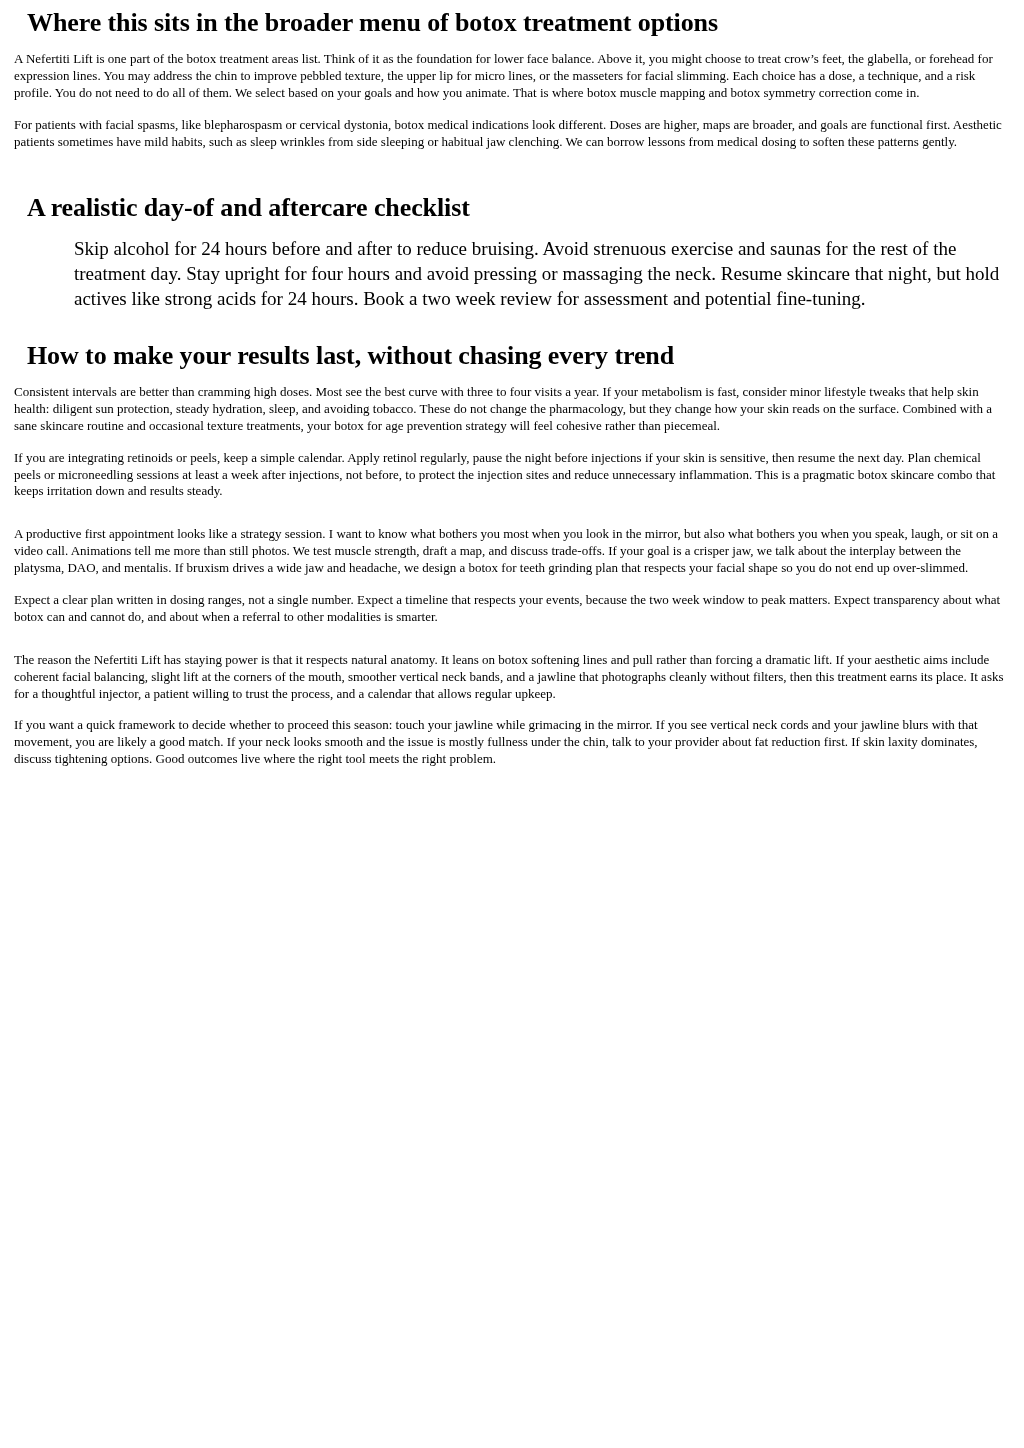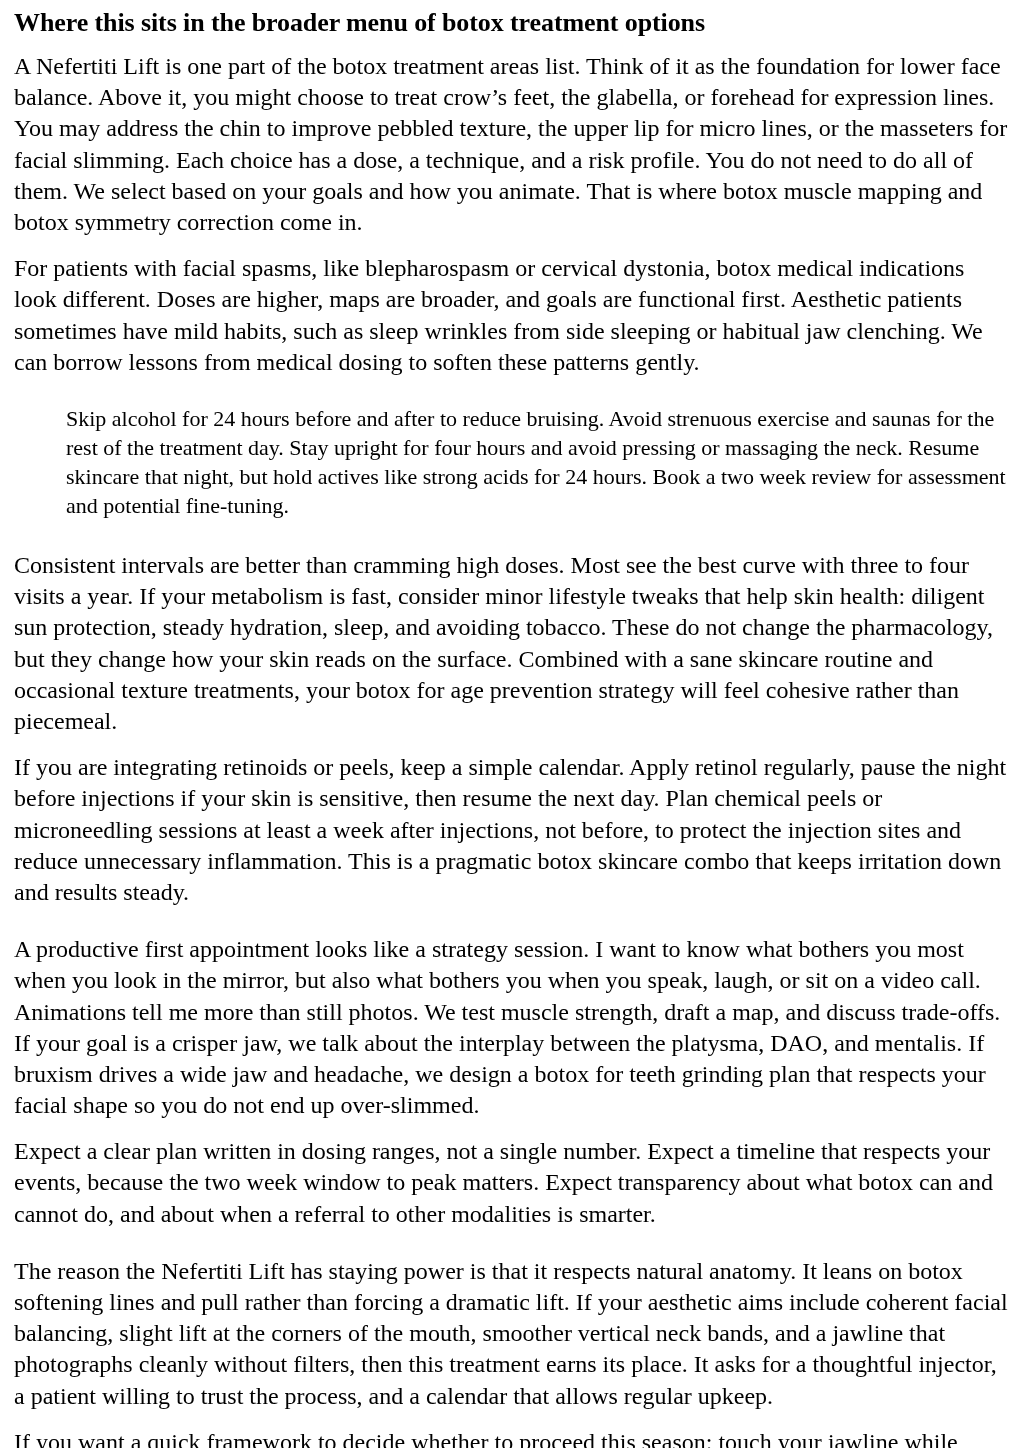--- a/index.html
+++ b/index.html
@@ -16,74 +16,76 @@
   .page {
     width: 1024px;
     box-sizing: border-box;
     padding: 8px 14px 10px 14px;
   }
   h2 {
     font-family: "Liberation Serif", "DejaVu Serif", serif;
     font-size: 26px;
     line-height: 1.12;
     font-weight: bold;
-    margin: 0 0 14px 0;
+    margin: 0 0 14px 13px;
     letter-spacing: -0.1px;
   }
   .section {
     margin: 0 0 26px 0;
   }
   .section.tight {
     margin-bottom: 18px;
   }
   h2.spaced-top {
     margin-top: 42px;
   }
   p {
-    font-size: 24px;
+    font-size: 13px;
     line-height: 1.30;
     margin: 0 0 15px 0;
     text-align: left;
   }
   p:last-child {
     margin-bottom: 0;
   }
   blockquote {
     margin: 0 0 0 52px;
     padding: 0;
   }
   blockquote p {
-    font-size: 22px;
+    font-size: 19px;
     line-height: 1.32;
-    margin: 0;
+    margin: 8px;
   }
   .blockwrap {
     margin: 0 0 30px 0;
   }
 </style>
 </head>
 <body>
 
 <div class="page">
 
   <section class="section">
     <h2>Where this sits in the broader menu of botox treatment options</h2>
     <p>A Nefertiti Lift is one part of the botox treatment areas list. Think of it as the foundation for lower face balance. Above it, you might choose to treat crow’s feet, the glabella, or forehead for expression lines. You may address the chin to improve pebbled texture, the upper lip for micro lines, or the masseters for facial slimming. Each choice has a dose, a technique, and a risk profile. You do not need to do all of them. We select based on your goals and how you animate. That is where botox muscle mapping and botox symmetry correction come in.</p>
     <p>For patients with facial spasms, like blepharospasm or cervical dystonia, botox medical indications look different. Doses are higher, maps are broader, and goals are functional first. Aesthetic patients sometimes have mild habits, such as sleep wrinkles from side sleeping or habitual jaw clenching. We can borrow lessons from medical dosing to soften these patterns gently.</p>
   </section>
 
   <section class="section">
+    <h2 class="spaced-top">A realistic day-of and aftercare checklist</h2>
     <div class="blockwrap">
       <blockquote>
         <p>Skip alcohol for 24 hours before and after to reduce bruising. Avoid strenuous exercise and saunas for the rest of the treatment day. Stay upright for four hours and avoid pressing or massaging the neck. Resume skincare that night, but hold actives like strong acids for 24 hours. Book a two week review for assessment and potential fine-tuning.</p>
       </blockquote>
     </div>
   </section>
 
   <section class="section">
+    <h2>How to make your results last, without chasing every trend</h2>
     <p>Consistent intervals are better than cramming high doses. Most see the best curve with three to four visits a year. If your metabolism is fast, consider minor lifestyle tweaks that help skin health: diligent sun protection, steady hydration, sleep, and avoiding tobacco. These do not change the pharmacology, but they change how your skin reads on the surface. Combined with a sane skincare routine and occasional texture treatments, your botox for age prevention strategy will feel cohesive rather than piecemeal.</p>
     <p>If you are integrating retinoids or peels, keep a simple calendar. Apply retinol regularly, pause the night before injections if your skin is sensitive, then resume the next day. Plan chemical peels or microneedling sessions at least a week after injections, not before, to protect the injection sites and reduce unnecessary inflammation. This is a pragmatic botox skincare combo that keeps irritation down and results steady.</p>
   </section>
 
   <section class="section">
     <p>A productive first appointment looks like a strategy session. I want to know what bothers you most when you look in the mirror, but also what bothers you when you speak, laugh, or sit on a video call. Animations tell me more than still photos. We test muscle strength, draft a map, and discuss trade-offs. If your goal is a crisper jaw, we talk about the interplay between the platysma, DAO, and mentalis. If bruxism drives a wide jaw and headache, we design a botox for teeth grinding plan that respects your facial shape so you do not end up over-slimmed.</p>
     <p>Expect a clear plan written in dosing ranges, not a single number. Expect a timeline that respects your events, because the two week window to peak matters. Expect transparency about what botox can and cannot do, and about when a referral to other modalities is smarter.</p>
   </section>
 
   <section class="section tight">

